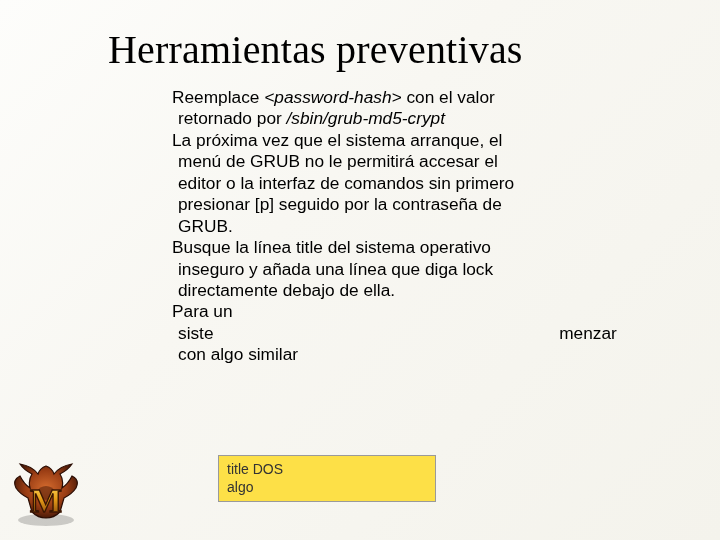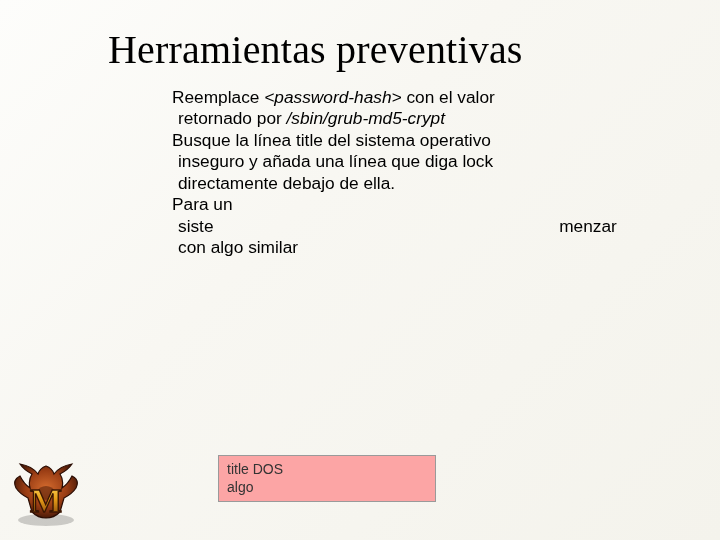--- a/index.html
+++ b/index.html
@@ -37,21 +37,21 @@
     text-indent: -6px;
     padding-left: 6px;
   }
   .italic { font-style: italic; }
   .code-box {
     position: absolute;
     left: 218px;
     bottom: 38px;
     width: 218px;
     border: 1px solid #9a9a9a;
-    background: #fca5a5;
+    background: #fde047;
     padding: 4px 8px 5px 8px;
     font-family: Arial, sans-serif;
     font-size: 14px;
     line-height: 1.3;
     color: #333;
     margin-top: 28px;
   }
   .corner-logo {
     position: absolute;
     left: 10px;
@@ -64,20 +64,21 @@
 <body>
 
 <div class="slide">
 
   <h1 class="title">Herramientas preventivas</h1>
 
   <div class="body-text">
     <p>
       <span> Reemplace </span><span class="italic">&lt;password-hash&gt;</span><span> con el valor retornado por </span><span class="italic">/sbin/grub-md5-crypt</span>
     </p>
+    <p> La próxima vez que el sistema arranque, el menú de GRUB no le permitirá accesar el editor o la interfaz de comandos sin primero presionar [p] seguido por la contraseña de GRUB.</p>
     <p> Busque la línea title del sistema operativo inseguro y añada una línea que diga lock directamente debajo de ella.</p>
     <p>
       <span> Para un siste</span><span style="visibility:hidden">xxxxxxxxxxxxxxxxxxxxxxxxxxxxxxxxxxxxxxxx</span><span>menzar con algo similar</span>
     </p>
   </div>
 
   <div class="code-box">
     <div>title DOS</div>
     <div>algo</div>
   </div>

